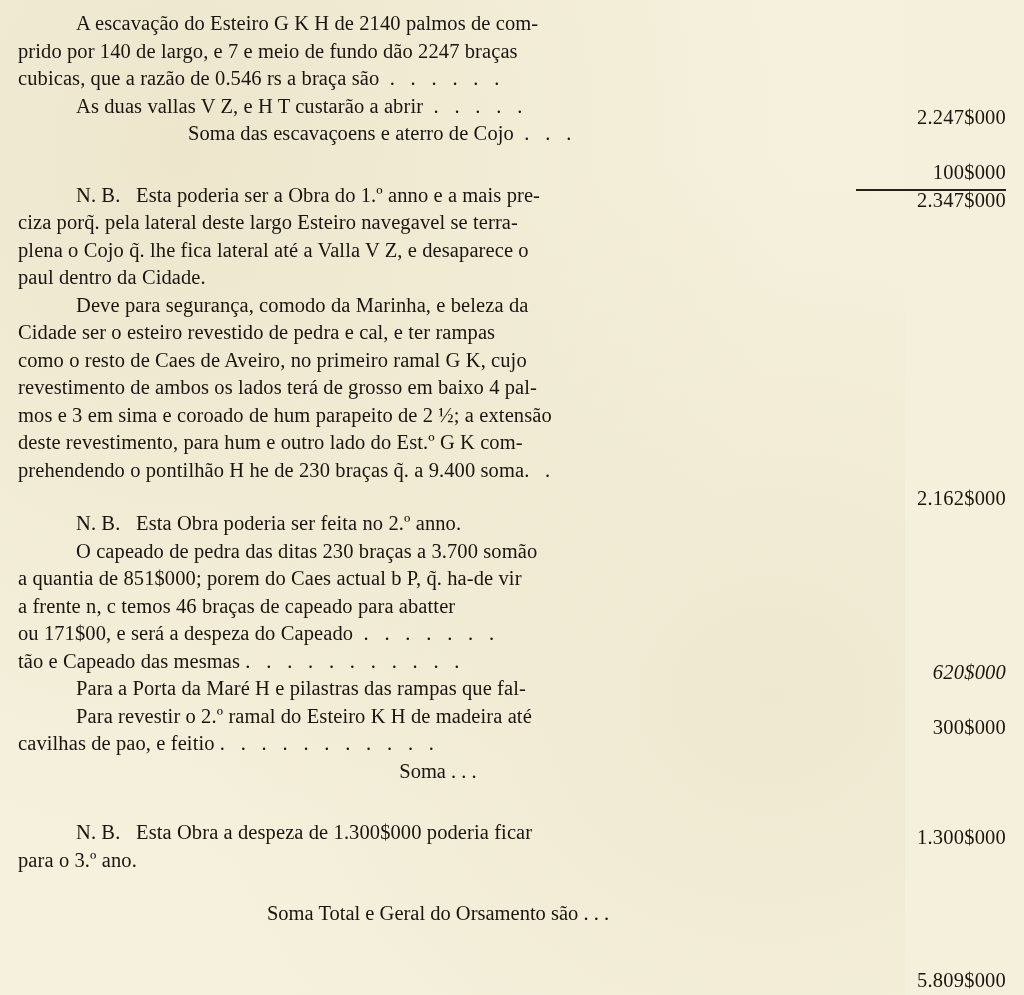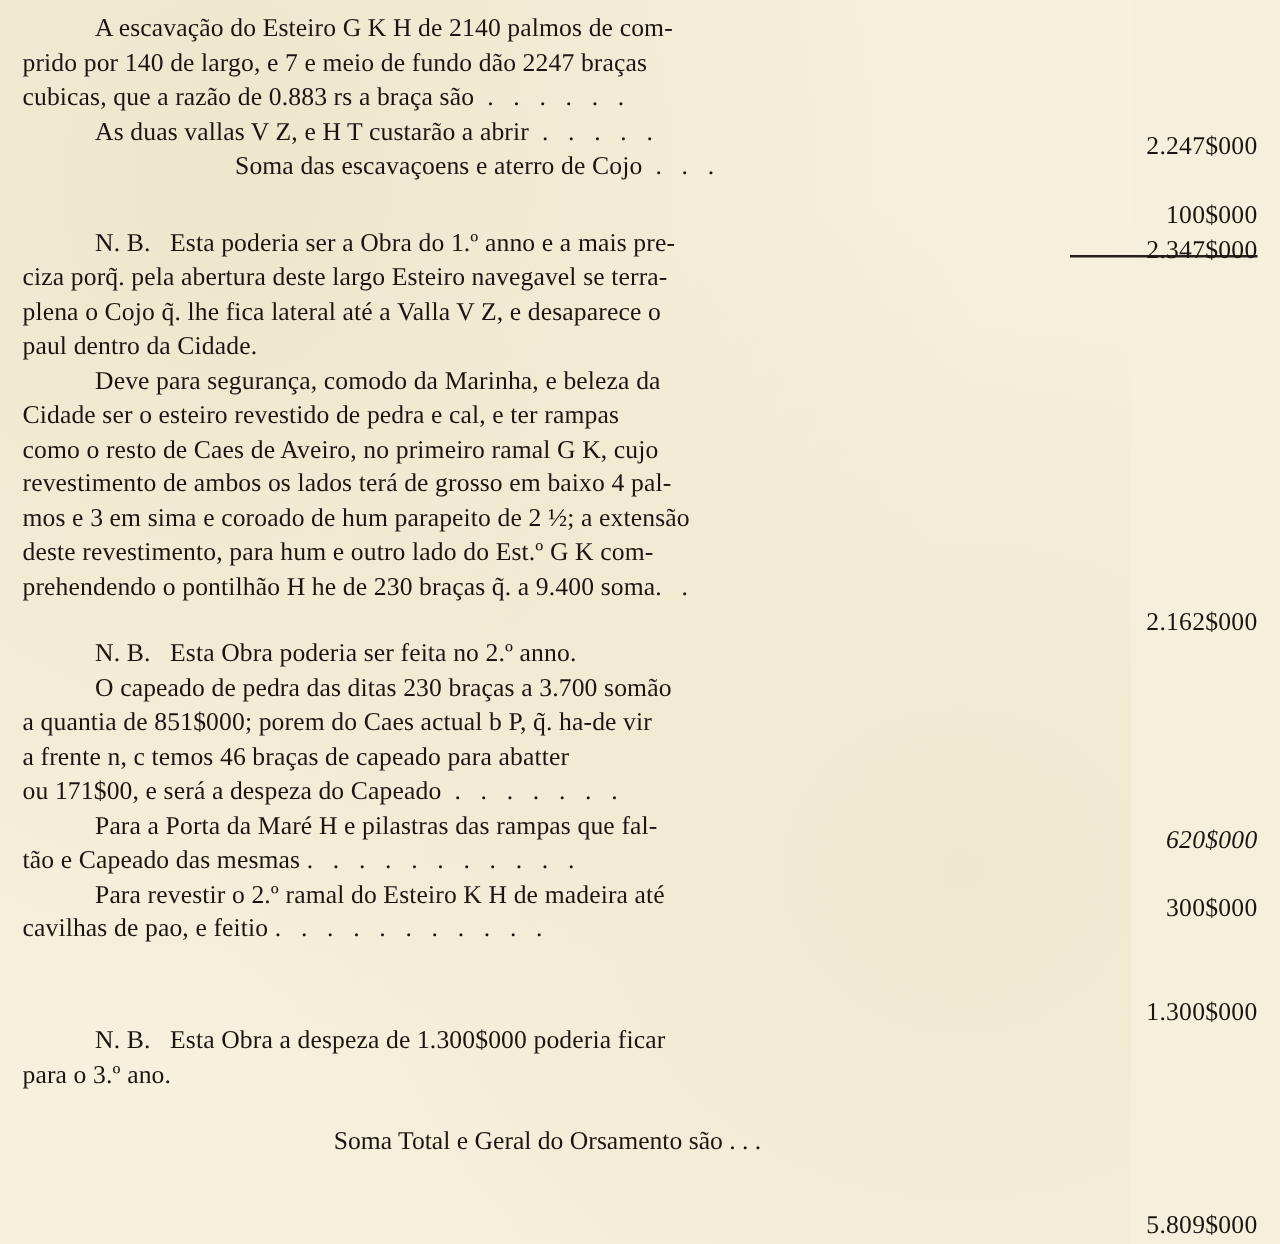--- a/index.html
+++ b/index.html
@@ -60,21 +60,21 @@
     right: 0;
     width: 150px;
     text-align: right;
     font-size: 20.5px;
     line-height: 27.5px;
     letter-spacing: 0.2px;
     margin-top: 39px;
   }
   .amount.ruled {
     border-bottom: 2px solid #25201a;
-    padding-bottom: 17px;
+    padding-bottom: 2px;
   }
   .spacer-md { height: 26px; }
   .spacer-lg { height: 34px; }
   .row { position: relative; min-height: 27.5px; }
   .soma-line {
     text-align: center;
     width: 840px;
     font-size: 20.5px;
     line-height: 27.5px;
   }
@@ -83,21 +83,21 @@
 <body>
 
 <div class="page">
   <div class="content">
 
     <div class="block">
       <div class="row">
         <div class="para">
           <span class="ln"><span class="indent"></span><span>A escavação do Esteiro G K H de 2140 palmos de com-</span></span>
           <span class="ln"><span>prido por 140 de largo, e 7 e meio de fundo dão 2247 braças</span></span>
-          <span class="ln"><span>cubicas, que a razão de 0.883 rs a braça são  .   .   .   .   .   .</span></span>
+          <span class="ln"><span>cubicas, que a razão de 0.546 rs a braça são  .   .   .   .   .   .</span></span>
         </div>
         <div class="amount" style="top:55px;">2.247$000</div>
       </div>
       <div class="row">
         <div class="para">
           <span class="ln"><span class="indent"></span><span>As duas vallas V Z, e H T custarão a abrir  .   .   .   .   .</span></span>
         </div>
         <div class="amount ruled">100$000</div>
       </div>
       <div class="row">
@@ -106,21 +106,21 @@
         </div>
         <div class="amount">2.347$000</div>
       </div>
     </div>
 
     <div class="spacer-lg"></div>
 
     <div class="block">
       <div class="para">
         <span class="ln"><span class="indent"></span><span>N. B.   Esta poderia ser a Obra do 1.º anno e a mais pre-</span></span>
-        <span class="ln"><span>ciza porq̃. pela abertura deste largo Esteiro navegavel se terra-</span></span>
+        <span class="ln"><span>ciza porq̃. pela lateral deste largo Esteiro navegavel se terra-</span></span>
         <span class="ln"><span>plena o Cojo q̃. lhe fica lateral até a Valla V Z, e desaparece o</span></span>
         <span class="ln"><span>paul dentro da Cidade.</span></span>
       </div>
     </div>
 
     <div class="block">
       <div class="row">
         <div class="para">
           <span class="ln"><span class="indent"></span><span>Deve para segurança, comodo da Marinha, e beleza da</span></span>
           <span class="ln"><span>Cidade ser o esteiro revestido de pedra e cal, e ter rampas</span></span>
@@ -150,38 +150,39 @@
           <span class="ln"><span>a frente n, c temos 46 braças de capeado para abatter</span></span>
           <span class="ln"><span>ou 171$00, e será a despeza do Capeado  .   .   .   .   .   .   .</span></span>
         </div>
         <div class="amount" style="top:82px;font-style:italic;">620$000</div>
       </div>
     </div>
 
     <div class="block">
       <div class="row">
         <div class="para">
+          <span class="ln"><span>tão e Capeado das mesmas .   .   .   .   .   .   .   .   .   .   .</span></span>
           <span class="ln"><span class="indent"></span><span>Para a Porta da Maré H e pilastras das rampas que fal-</span></span>
-          <span class="ln"><span>tão e Capeado das mesmas .   .   .   .   .   .   .   .   .   .   .</span></span>
         </div>
         <div class="amount" style="top:27px;text-align:right;">300$000</div>
       </div>
     </div>
 
     <div class="block">
       <div class="row">
         <div class="para">
           <span class="ln"><span class="indent"></span><span>Para revestir o 2.º ramal do Esteiro K H de madeira até</span></span>
           <span class="ln"><span>cavilhas de pao, e feitio .   .   .   .   .   .   .   .   .   .   .</span></span>
         </div>
       </div>
     </div>
 
     <div class="block">
       <div class="row">
+        <div class="soma-line">Soma   .    .    .</div>
         <div class="amount">1.300$000</div>
       </div>
     </div>
 
     <div class="spacer-lg"></div>
 
     <div class="block">
       <div class="para">
         <span class="ln"><span class="indent"></span><span>N. B.   Esta Obra a despeza de 1.300$000 poderia ficar</span></span>
         <span class="ln"><span>para o 3.º ano.</span></span>

